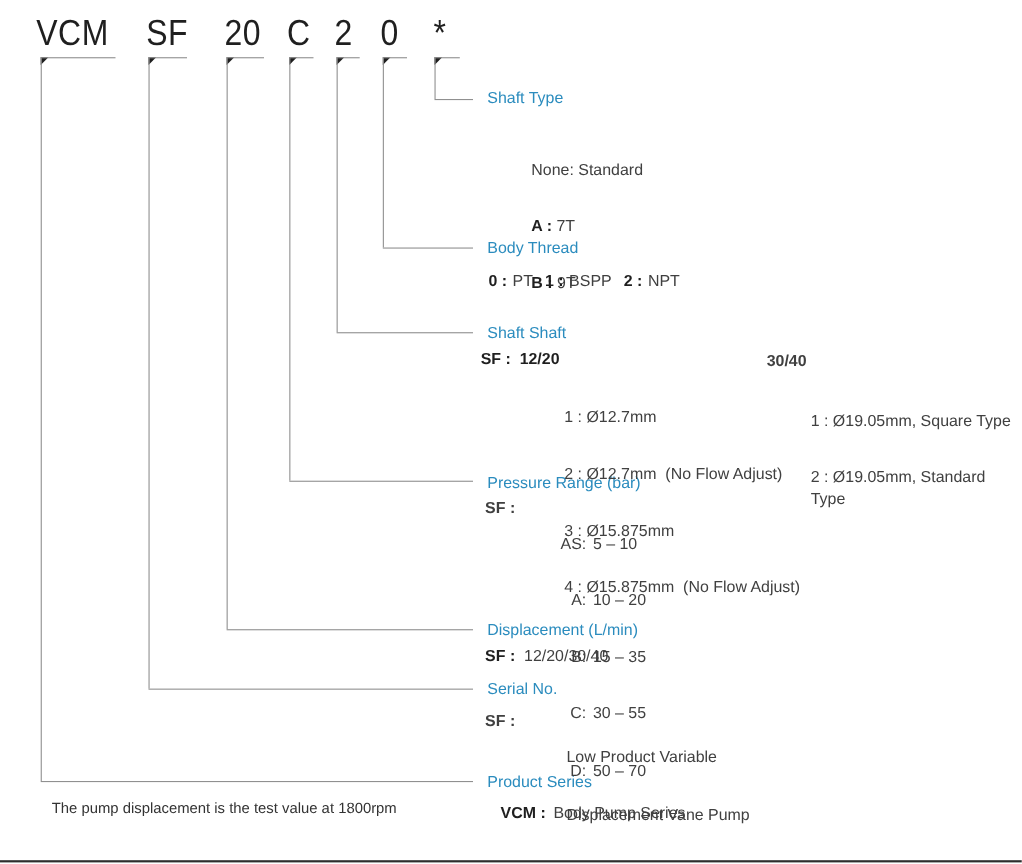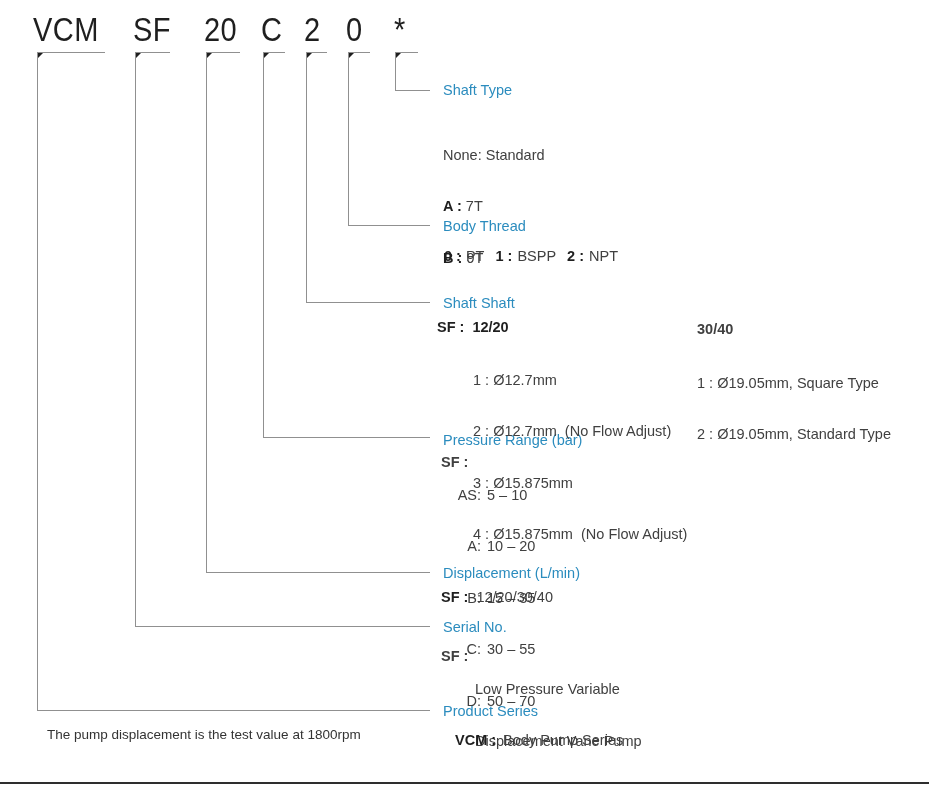--- a/index.html
+++ b/index.html
@@ -14,21 +14,21 @@
     letter-spacing:.5px;white-space:nowrap;
   }
   
   .hline,.vline{position:absolute;background:#909090;}
   .hline{height:1px;}
   .vline{width:1px;}
   .tri{position:absolute;width:0;height:0;border-top:7px solid #1f1f1f;border-right:7px solid transparent;}
   
   .slabel{position:absolute;left:443px;font-size:14.5px;line-height:15px;color:#2b8cbe;white-space:nowrap;}
   .bold{font-weight:bold;color:#1f1f1f;}
-  .plist{position:absolute;font-size:14.5px;color:#404040;white-space:pre-wrap;}
+  .plist{position:absolute;font-size:14.5px;color:#404040;white-space:pre-wrap;margin-left:40px;}
   .plist div{line-height:19.4px;}
   .row{position:absolute;font-size:14.5px;white-space:nowrap;color:#404040;}
   .bt-key{font-weight:bold;color:#1f1f1f;margin-right:5px;}
   .bt-val{margin-right:11px;}
   .pkey{display:inline-block;min-width:24px;text-align:right;margin-right:6px;}
   .prow{line-height:19.5px;}
   .note{position:absolute;left:47px;top:727px;font-size:13.5px;color:#333333;white-space:nowrap;}
   .bottom-rule{position:absolute;left:0;top:782px;width:929px;height:2px;background:#2e2e2e;}
 </style>
 </head>
@@ -106,35 +106,35 @@
     <div>3 : Ø15.875mm</div>
     <div>4 : Ø15.875mm  (No Flow Adjust)</div>
   </div>
   <div class="row bold" style="left:697px;top:321px">30/40</div>
   <div class="plist" style="left:697px;top:342px">
     <div>1 : Ø19.05mm, Square Type</div>
     <div>2 : Ø19.05mm, Standard Type</div>
   </div>
 
   <div class="row bold" style="left:441px;top:454px">SF :</div>
-  <div class="plist" style="left:457px;top:454px">
+  <div class="plist" style="left:469px;top:454px">
     <div class="prow"><span class="pkey">AS:</span><span>5 – 10</span></div>
     <div class="prow"><span class="pkey">A:</span><span>10 – 20</span></div>
     <div class="prow"><span class="pkey">B:</span><span>15 – 35</span></div>
     <div class="prow"><span class="pkey">C:</span><span>30 – 55</span></div>
     <div class="prow"><span class="pkey">D:</span><span>50 – 70</span></div>
   </div>
 
   <div class="row" style="left:441px;top:589px">
     <span class="bold">SF :</span><span style="margin-left:8px">12/20/30/40</span>
   </div>
 
   <div class="row bold" style="left:441px;top:648px">SF :</div>
   <div class="plist" style="left:475px;top:648px">
-    <div style="line-height:19.8px">Low Pressure Variable</div>
+    <div style="line-height:19.8px">Low Product Variable</div>
     <div style="line-height:19.8px">Displacement Vane Pump</div>
   </div>
 
   <div class="row" style="left:455px;top:732px">
     <span class="bold">VCM :</span><span style="margin-left:7px">Body Pump Series</span>
   </div>
 
   <div class="note">The pump displacement is the test value at 1800rpm</div>
 
   <div class="bottom-rule"></div>

